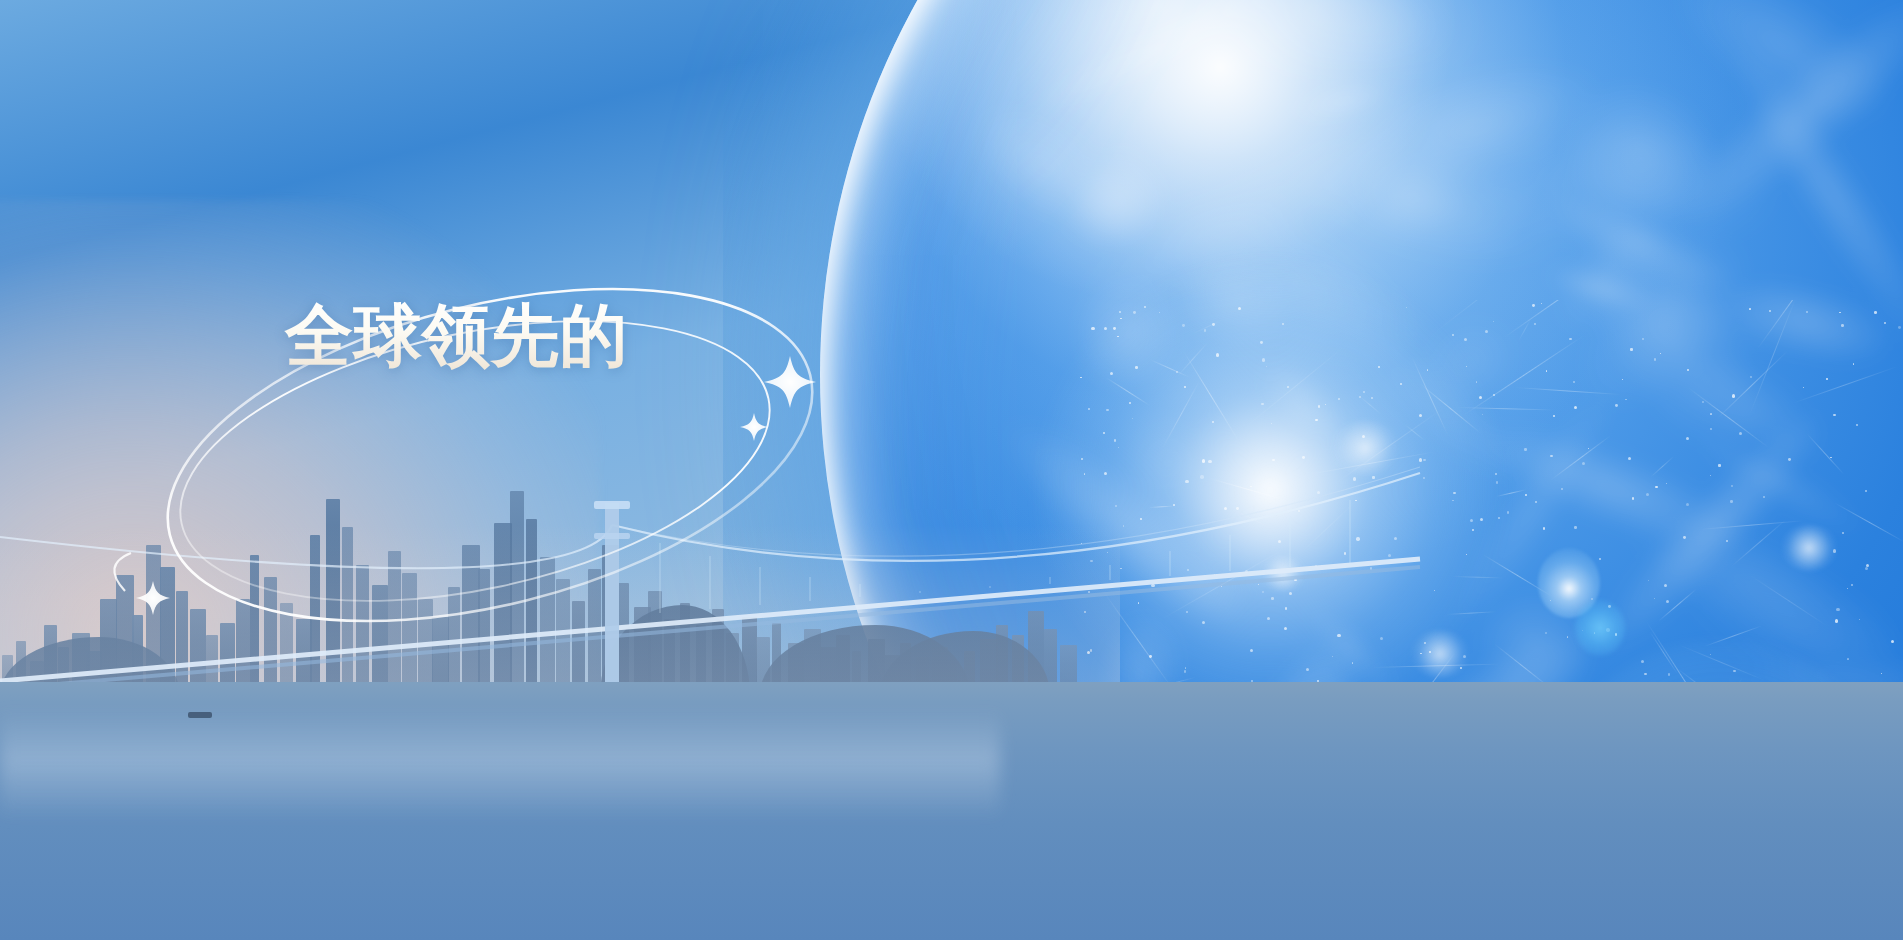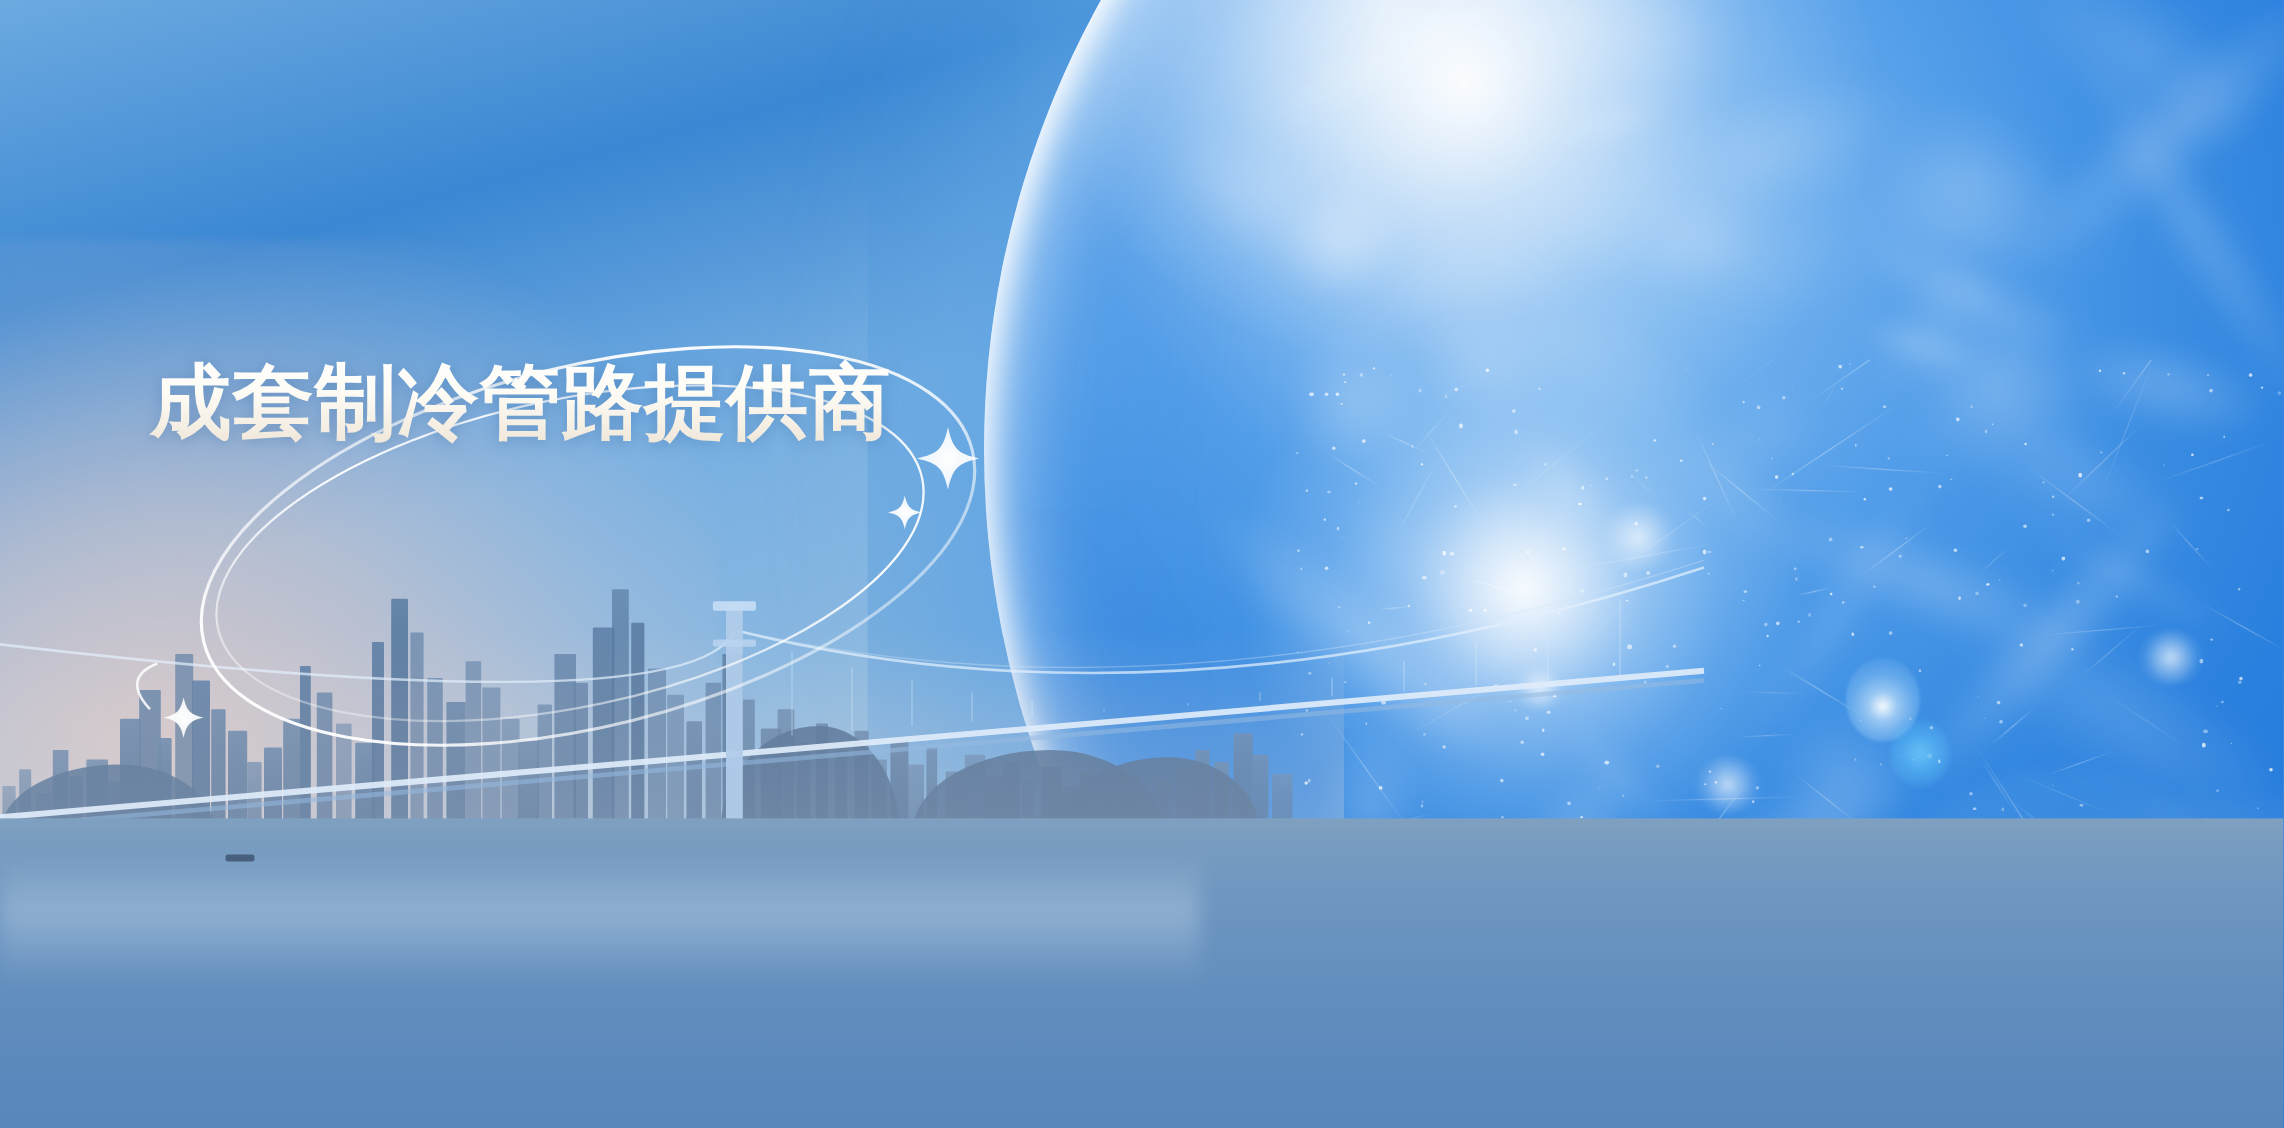--- a/index.html
+++ b/index.html
@@ -806,16 +806,16 @@
       <g transform="translate(659,172)">
         <path d="M 0 -14 C 2 -4.5 4.5 -2 14 0 C 4.5 2 2 4.5 0 14 C -2 4.5 -4.5 2 -14 0 C -4.5 -2 -2 -4.5 0 -14 Z" fill="url(#spk)"></path>
       </g>
       <g transform="translate(58,343)">
         <path d="M 0 -17 C 2.6 -5.5 5.5 -2.6 17 0 C 5.5 2.6 2.6 5.5 0 17 C -2.6 5.5 -5.5 2.6 -17 0 C -5.5 -2.6 -2.6 -5.5 0 -17 Z" fill="url(#spk)"></path>
       </g>
     </svg>
   </div>
 
   <div class="headline">
-    <span class="line line-2">成套制冷管路提供商</span>
+    <span class="line line-1">全球领先的</span>
   </div>
 
 </div>
 
 </body></html>

